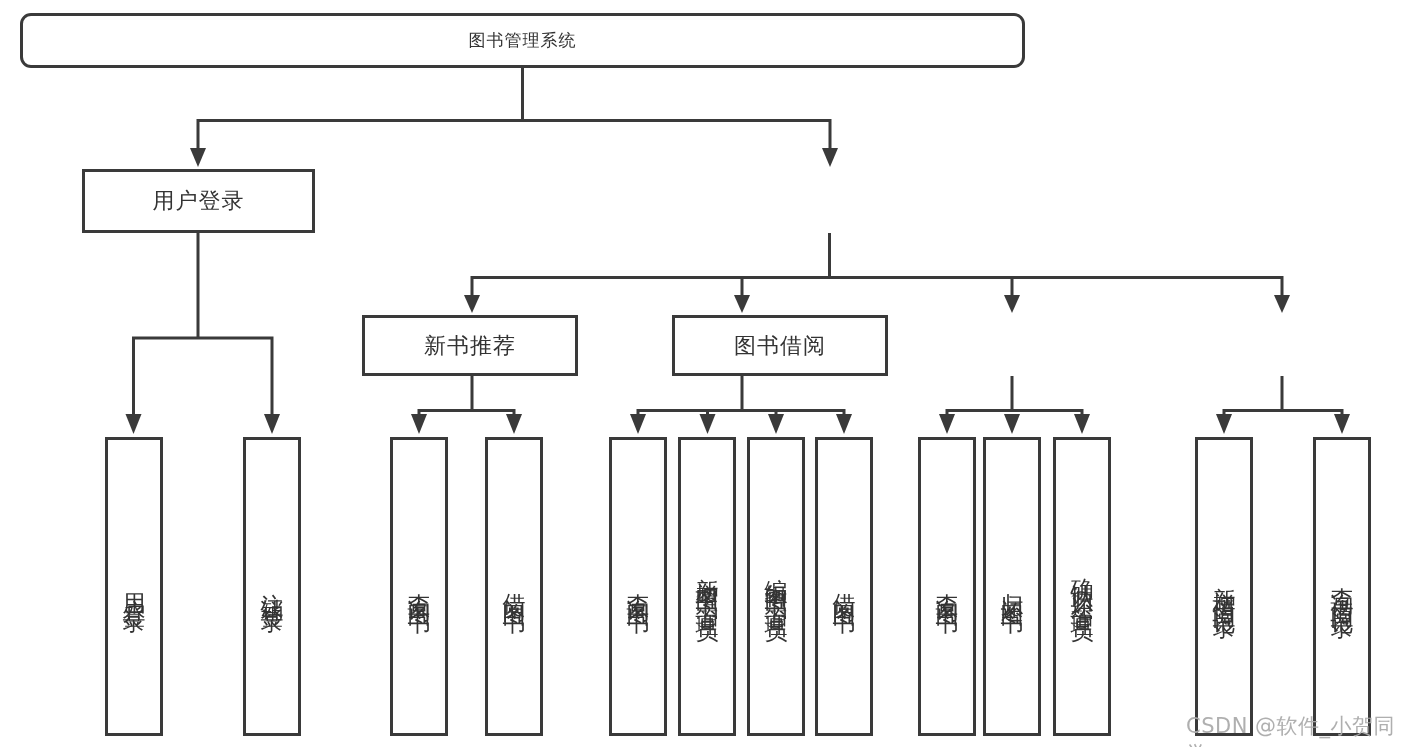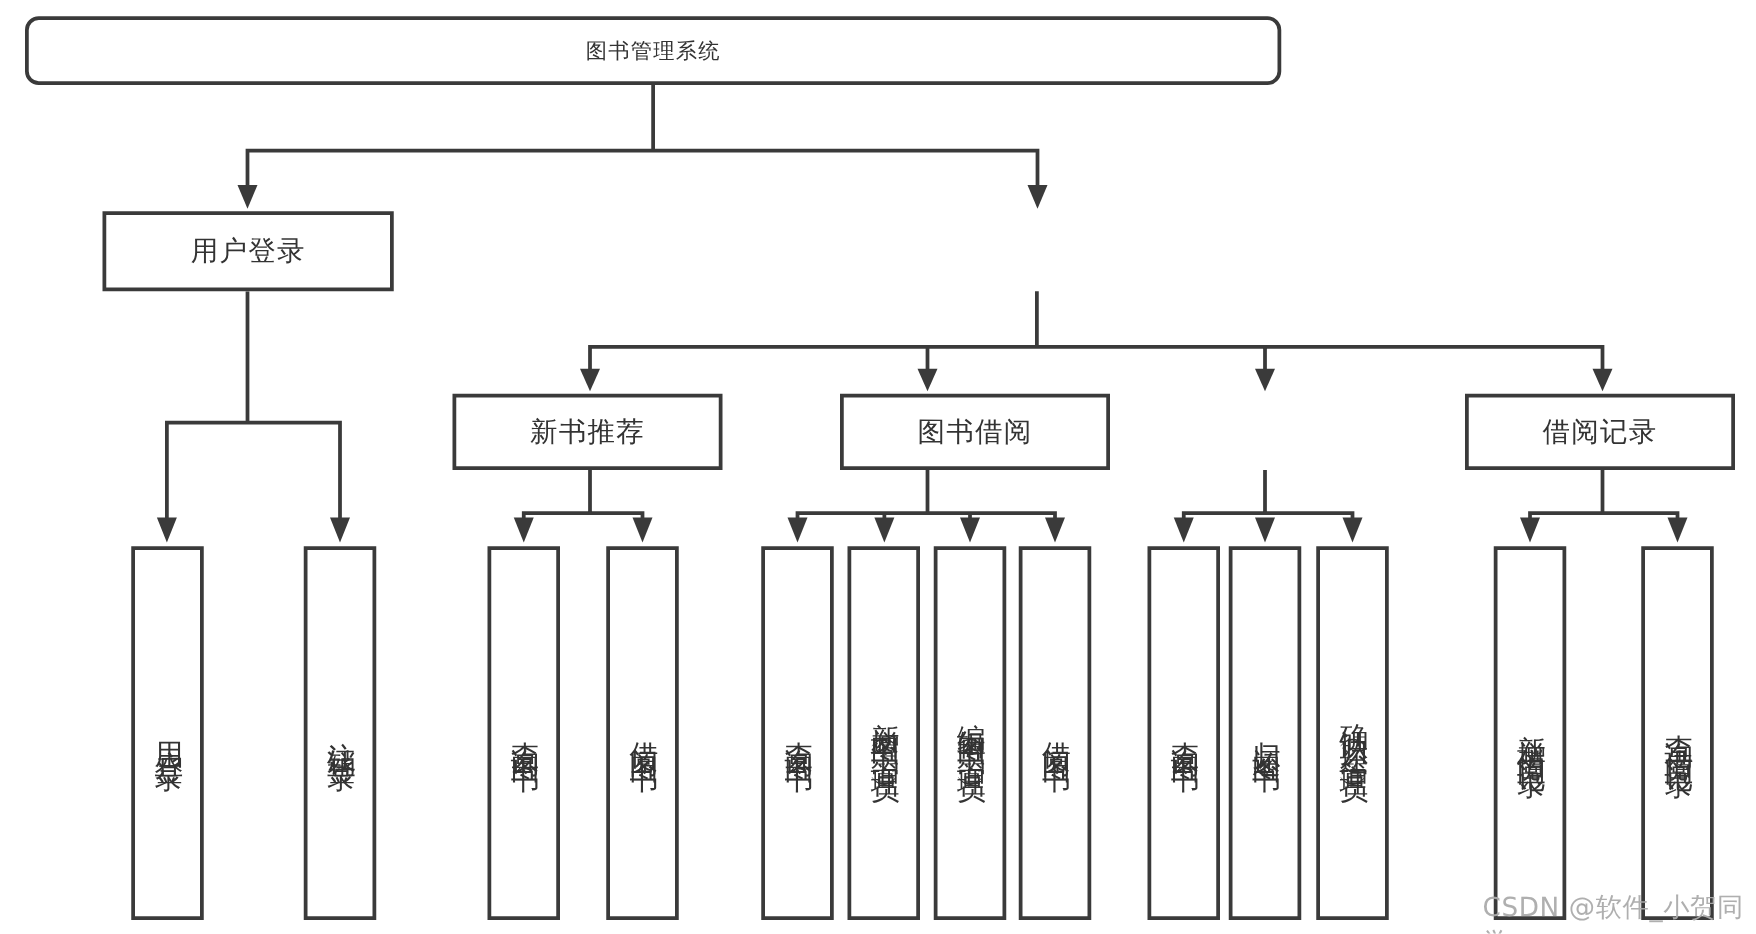--- a/index.html
+++ b/index.html
@@ -70,23 +70,20 @@
   <div class="box l2" style="left:82px;">
     <span>用户登录</span>
   </div>
 
   <div class="box l3" style="left:362px;">
     <span>新书推荐</span>
   </div>
   <div class="box l3" style="left:632px;margin-left:40px;">
     <span>图书借阅</span>
   </div>
-  <div class="box l3" style="left:1172px;">
-    <span>借阅记录</span>
-  </div>
 
   <div class="box leaf" style="left:105px;">
     <span class="vtext">用户登录</span>
   </div>
   <div class="box leaf" style="left:243px;">
     <span class="vtext">注销登录</span>
   </div>
 
   <div class="box leaf" style="left:390px;">
     <span class="vtext">查询图书</span>

